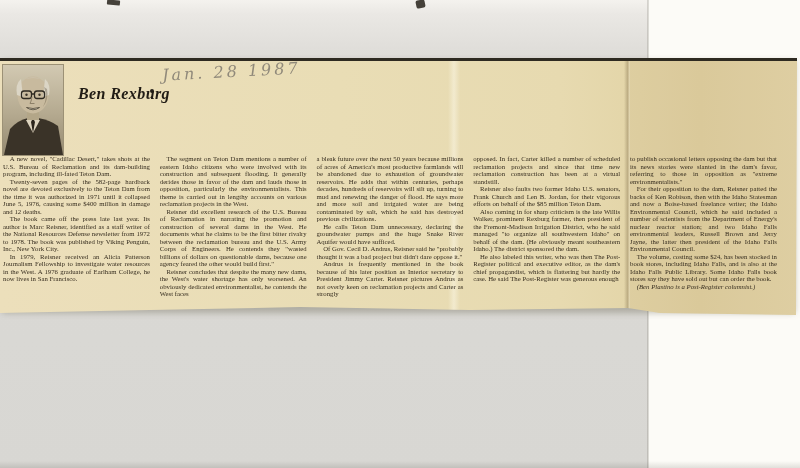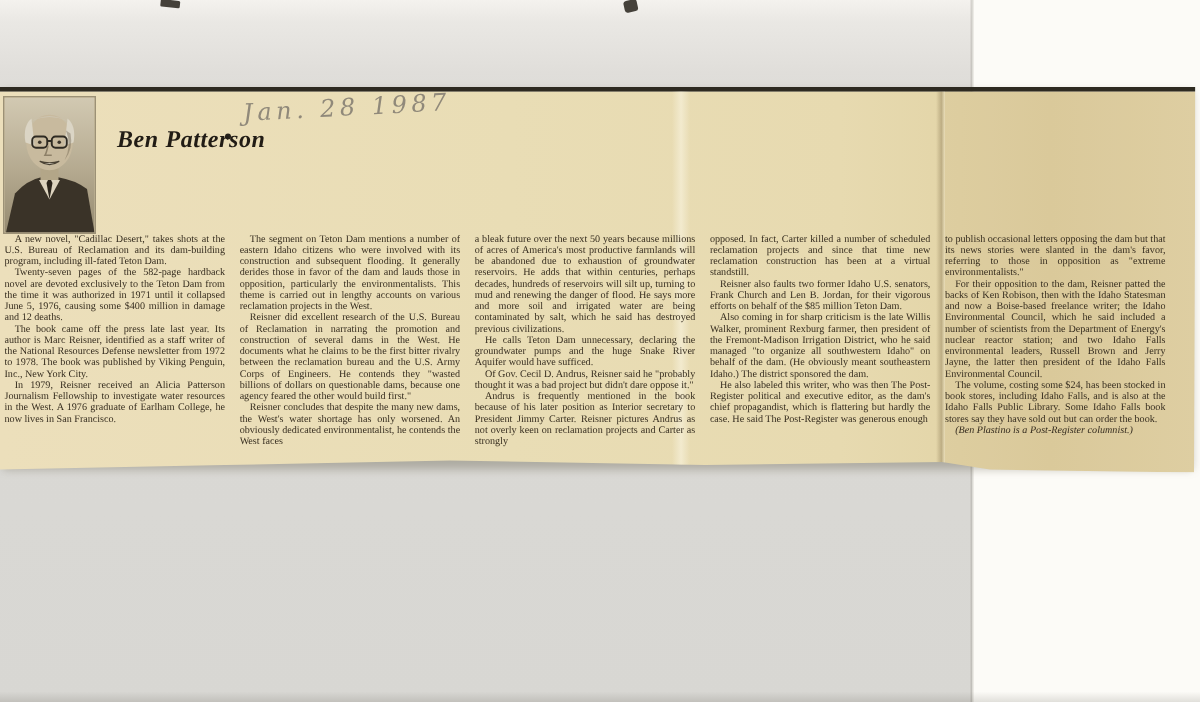--- a/index.html
+++ b/index.html
@@ -133,21 +133,21 @@
       <circle cx="23.5" cy="29.8" r="1.2" fill="#3a342a"></circle>
       <circle cx="36.5" cy="29.8" r="1.2" fill="#3a342a"></circle>
       <path d="M29 32 Q28 37 27 38.5 L31.5 38.5" stroke="#8d8068" stroke-width="1" fill="none"></path>
       <path d="M23.5 42.5 Q30 47 36.5 42.5 Q30 44.5 23.5 42.5 Z" fill="#efe9d9" stroke="#4a4234" stroke-width="0.8"></path>
       <path d="M41 22 Q45 32 40 42 Q46 34 44 24 Z" fill="rgba(90,78,58,.35)"></path>
     </svg>
   </div>
 
   <div class="handwriting">Jan. 28 1987</div>
 
-  <div class="byline">Ben Patterson</div>
+  <div class="byline">Ben Rexburg</div>
 
   <div class="columns" id="columns">
       <div class="col">
         <p>A new novel, "Cadillac Desert," takes shots at the U.S. Bureau of Reclamation and its dam-building program, including ill-fated Teton Dam.</p>
         <p>Twenty-seven pages of the 582-page hardback novel are devoted exclusively to the Teton Dam from the time it was authorized in 1971 until it collapsed June 5, 1976, causing some $400 million in damage and 12 deaths.</p>
         <p>The book came off the press late last year. Its author is Marc Reisner, identified as a staff writer of the National Resources Defense newsletter from 1972 to 1978. The book was published by Viking Penguin, Inc., New York City.</p>
         <p>In 1979, Reisner received an Alicia Patterson Journalism Fellowship to investigate water resources in the West. A 1976 graduate of Earlham College, he now lives in San Francisco.</p>
       </div>
       <div class="col">
         <p>The segment on Teton Dam mentions a number of eastern Idaho citizens who were involved with its construction and subsequent flooding. It generally derides those in favor of the dam and lauds those in opposition, particularly the environmentalists. This theme is carried out in lengthy accounts on various reclamation projects in the West.</p>

